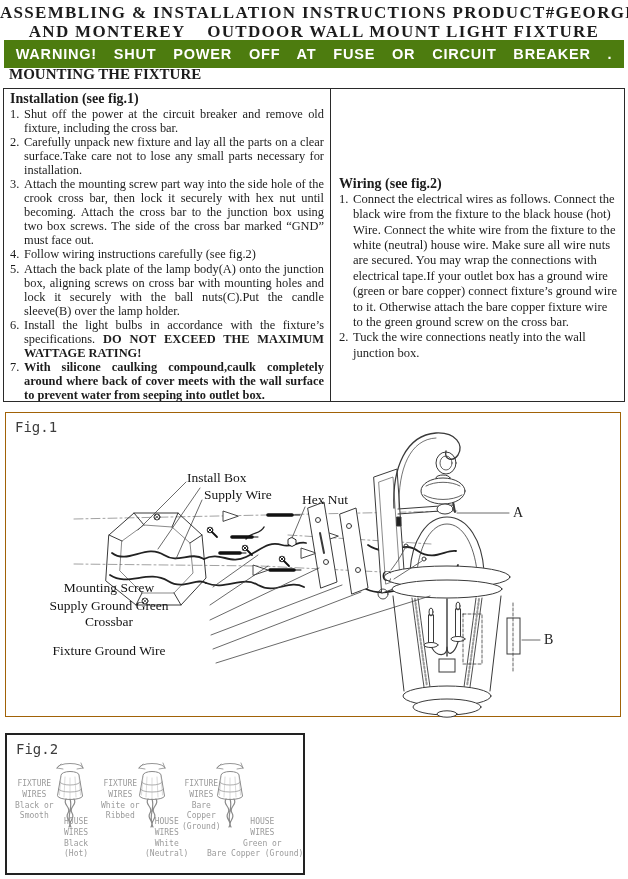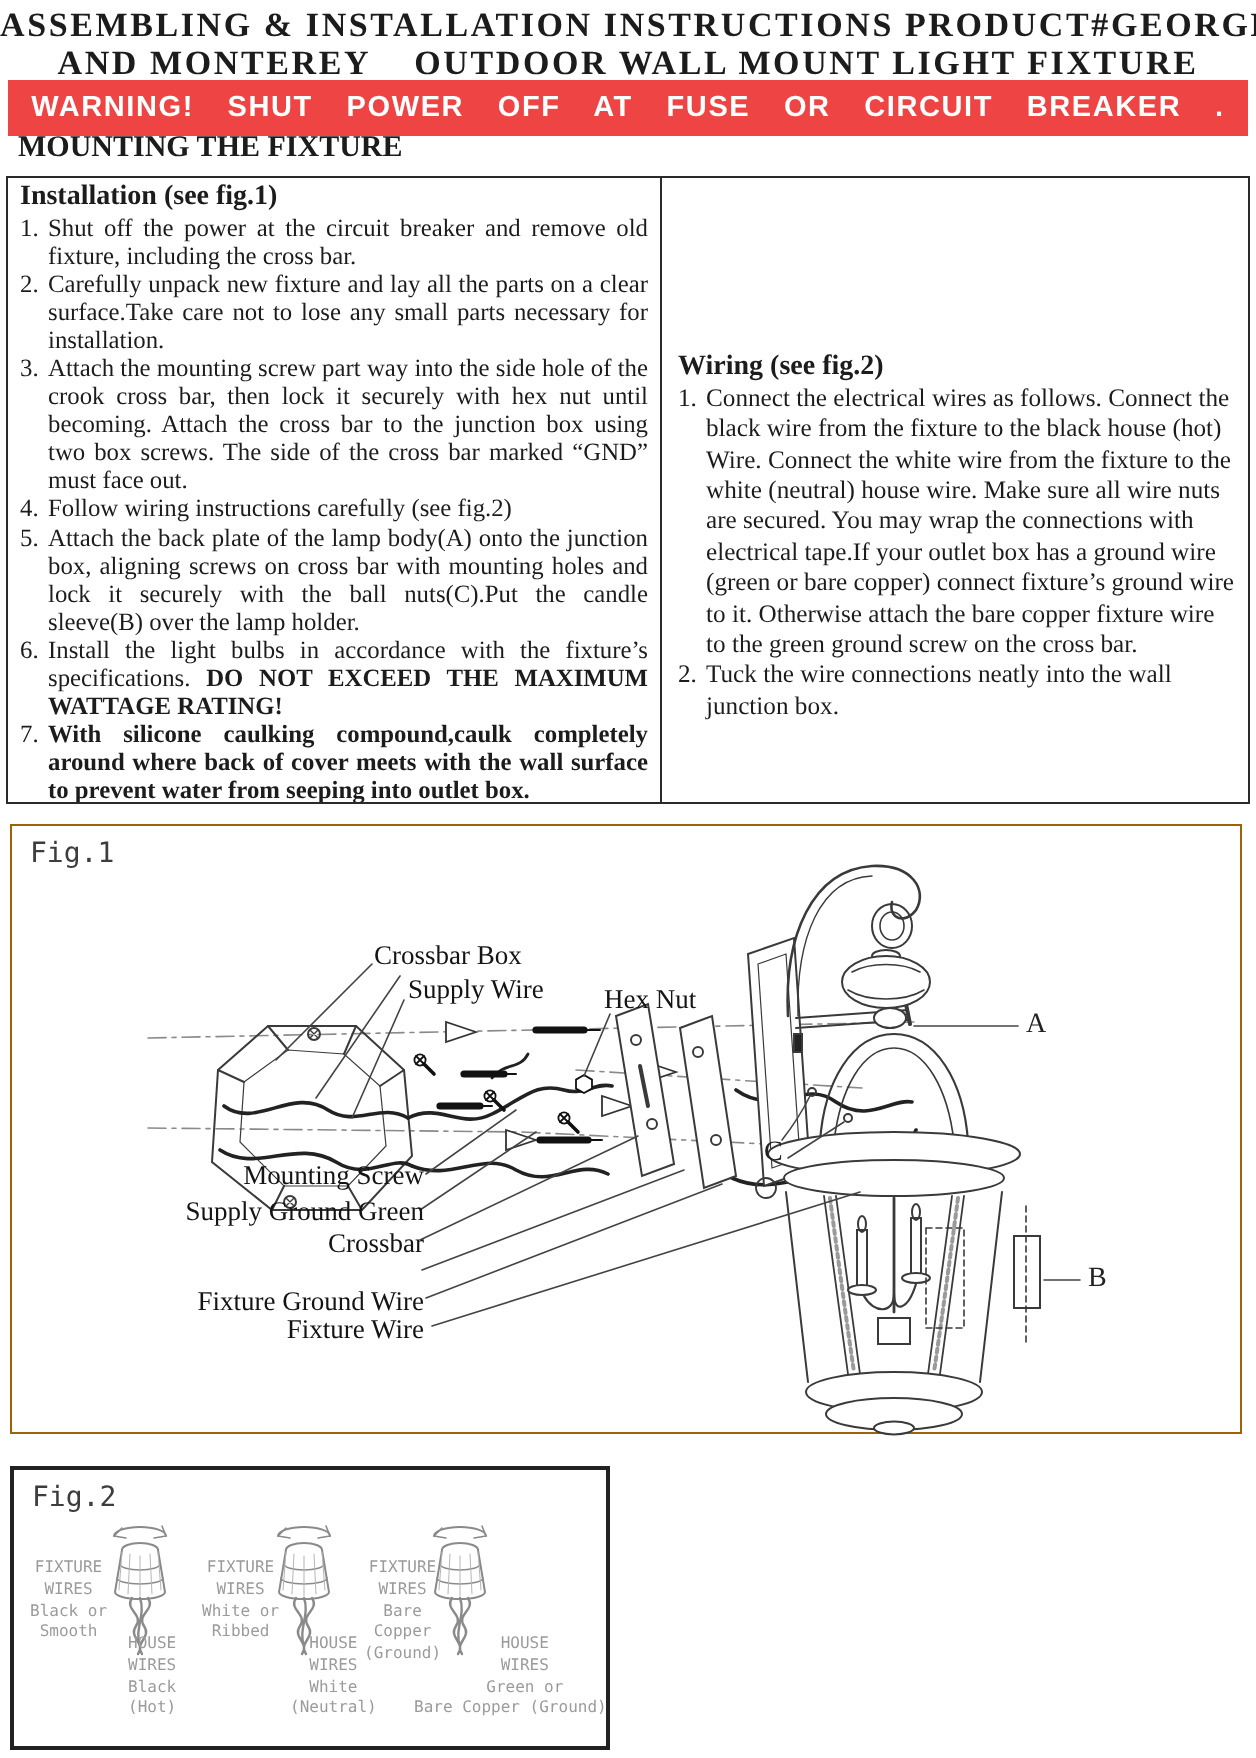--- a/index.html
+++ b/index.html
@@ -13,21 +13,21 @@
   }
   .title-line {
     position: absolute; left: 0; width: 628px;
     text-align: center; font-weight: bold;
     font-size: 17px; letter-spacing: 1.3px; white-space: pre;
   }
   #title1 { top: 3px; }
   #title2 { top: 22px; }
   .banner {
     position: absolute; top: 40px; left: 4px; width: 620px; height: 28px;
-    background: #ef4444; color: #ffffff;
+    background: #4d7c0f; color: #ffffff;
     font-family: "Liberation Sans", sans-serif; font-weight: bold;
     font-size: 14.5px; line-height: 28px; text-align: center;
     letter-spacing: 0.8px; word-spacing: 12px; white-space: pre;
   }
   .section-heading {
     position: absolute; top: 66px; left: 9px;
     font-weight: bold; font-size: 15px;
   }
   .instr-table {
     position: absolute; top: 88px; left: 3px; width: 622px; height: 314px;
@@ -48,21 +48,21 @@
   .bold { font-weight: bold; }
   .fig-panel { position: absolute; background: #fff; }
   #fig1 { top: 412px; left: 5px; width: 616px; height: 305px; border: 1px solid #a16207; }
   #fig2 { top: 733px; left: 5px; width: 300px; height: 142px; border: 2px solid #222; text-align: center; }
   .fig-caption {
     position: absolute; top: 6px; left: 9px;
     font-family: "DejaVu Sans Mono", monospace; font-size: 14px; color: #3d3d3d;
   }
   .fig-svg { position: absolute; top: 0; left: 0; }
   .f1-label { position: absolute; font-size: 13.5px; color: #141414; white-space: nowrap; }
-  .f1-label.ralign { left: 0; width: 206px; text-align: right; }
+  .f1-label.ralign { left: 0; width: 206px; text-align: center; }
   .callout { position: absolute; font-size: 14px; color: #222; }
   .f2-label {
     position: absolute; font-family: "DejaVu Sans Mono", monospace;
     font-size: 8px; line-height: 10.8px; color: #9b9b9b; white-space: pre;
   }
 </style>
 </head>
 <body>
 
 <div id="title1" class="title-line">ASSEMBLING &amp; INSTALLATION INSTRUCTIONS PRODUCT#GEORGETOWN</div>
@@ -208,28 +208,27 @@
       <path d="M 205,222 L 336,172"></path>
       <path d="M 207,236 L 355,179"></path>
       <path d="M 210,250 L 424,183"></path>
       <path d="M 451,100 L 503,100"></path>
       <path d="M 516,227 L 534,227"></path>
       <path d="M 385,157 C 392,148 396,141 399,135"></path>
       <path d="M 388,166 L 416,148"></path>
     </g>
   </svg>
   <div class="fig-caption">Fig.1</div>
-  <div class="f1-label" style="left:181px; top:57px;">Crossbar Box</div>
+  <div class="f1-label" style="left:181px; top:57px;">Install Box</div>
   <div class="f1-label" style="left:198px; top:74px;">Supply Wire</div>
   <div class="f1-label" style="left:296px; top:79px;">Hex Nut</div>
   <div class="f1-label ralign" style="top:167px;">Mounting Screw</div>
   <div class="f1-label ralign" style="top:185px;">Supply Ground Green</div>
   <div class="f1-label ralign" style="top:201px;">Crossbar</div>
   <div class="f1-label ralign" style="top:230px;">Fixture Ground Wire</div>
-  <div class="f1-label ralign" style="top:244px;">Fixture Wire</div>
   <div class="callout" style="left:507px; top:92px;">A</div>
   <div class="callout" style="left:538px; top:219px;">B</div>
   <div class="callout" style="left:376px; top:156px;">C</div>
 </div>
 
 <div id="fig2" class="fig-panel">
   <svg class="fig-svg" width="300" height="142" viewBox="0 0 300 142" fill="none" stroke="#8a8a8a" stroke-width="1" stroke-linecap="round">
     <g transform="translate(63,40)">
       <path d="M -13,-7 A 13,4.5 0 1 1 13,-7" stroke-width="0.9"></path>
       <path d="M -13,-7 l 4,-4 M -13,-7 l 6,1 M 13,-7 l -2,-5 M 13,-7 l -6,1" stroke-width="0.8"></path>

